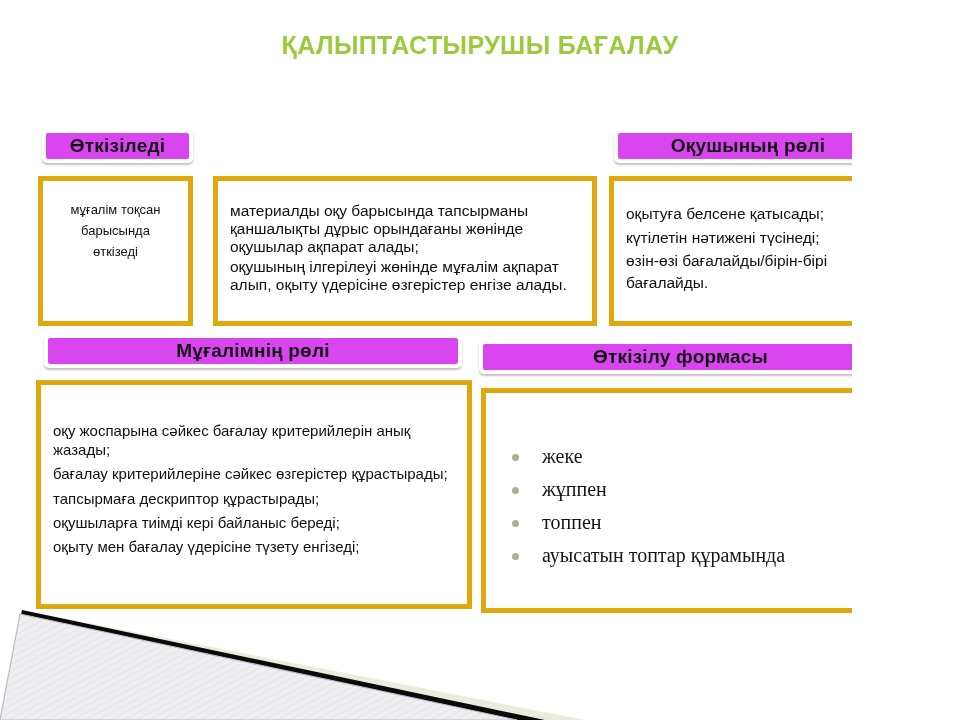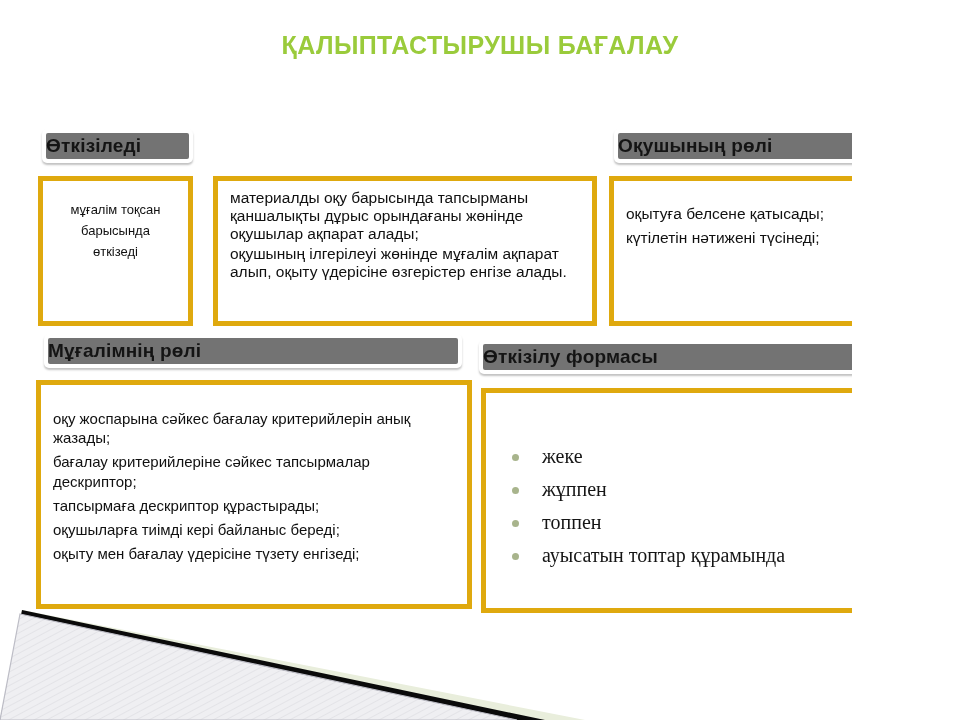--- a/index.html
+++ b/index.html
@@ -41,24 +41,25 @@
     position: absolute;
     background: #ffffff;
     border-radius: 5px;
     box-shadow: 0 2px 2px rgba(120,120,120,0.45);
     padding: 4px;
     box-sizing: border-box;
   }
   .hdr-bar {
     width: 100%;
     height: 100%;
-    background: #737373;
+    background: #d946ef;
     border-radius: 2px;
     display: flex;
     align-items: center;
+    justify-content: center;
     box-sizing: border-box;
   }
   .hdr-text {
     font-size: 19px;
     font-weight: bold;
     color: #141414;
     font-family: "Liberation Sans", sans-serif;
     letter-spacing: 0.2px;
     white-space: nowrap;
     text-align: center;
@@ -86,31 +87,31 @@
   #box1 .body-inner {
     text-align: center;
     padding-top: 20px;
     font-size: 13px;
     line-height: 1.45;
   }
 
   
   #hdr2 { left: 216px; top: 132px; width: 379px; height: 34px; }
   #box2 { left: 213px; top: 176px; width: 384px; height: 150px; }
-  #box2 .body-inner { padding-top: 8px; }
+  #box2 .body-inner { padding-top: 21px; }
 
   
   #hdr3 { left: 614px; top: 129px; width: 268px; height: 34px; }
   #box3 { left: 609px; top: 176px; width: 278px; height: 150px; }
   #box3 .body-inner { padding-top: 22px; line-height: 1.40; }
 
   
   #hdr4 { left: 44px;  top: 334px; width: 418px; height: 34px; }
   #box4 { left: 36px;  top: 380px; width: 436px; height: 229px; }
-  #box4 .body-inner { padding-top: 24px; line-height: 1.28; font-size: 15px; }
+  #box4 .body-inner { padding-top: 36px; line-height: 1.28; font-size: 15px; }
   #box4 .body-inner p { margin-bottom: 5px; }
 
   
   #hdr5 { left: 479px; top: 340px; width: 403px; height: 34px; }
   #box5 { left: 481px; top: 388px; width: 404px; height: 225px; }
   #box5 .bullets {
     list-style: none;
     margin: 0;
     padding: 53px 8px 0 22px;
     font-family: "Liberation Serif", serif;
@@ -166,32 +167,33 @@
 
   <div class="hdr-wrap" id="hdr3">
     <div class="hdr-bar">
       <span class="hdr-text">Оқушының рөлі</span>
     </div>
   </div>
   <div class="body-box" id="box3">
     <div class="body-inner">
       <p>оқытуға белсене қатысады;</p>
       <p>күтілетін нәтижені түсінеді;</p>
+      <p>өзін-өзі бағалайды/бірін-бірі бағалайды.</p>
     </div>
   </div>
 
   <div class="hdr-wrap" id="hdr4">
     <div class="hdr-bar">
       <span class="hdr-text">Мұғалімнің рөлі</span>
     </div>
   </div>
   <div class="body-box" id="box4">
     <div class="body-inner">
       <p>оқу жоспарына сәйкес бағалау критерийлерін анық жазады;</p>
-      <p>бағалау критерийлеріне  сәйкес тапсырмалар дескриптор;</p>
+      <p>бағалау критерийлеріне  сәйкес өзгерістер құрастырады;</p>
       <p>тапсырмаға дескриптор құрастырады;</p>
       <p>оқушыларға тиімді кері байланыс береді;</p>
       <p>оқыту мен бағалау үдерісіне түзету енгізеді;</p>
     </div>
   </div>
 
   <div class="hdr-wrap" id="hdr5">
     <div class="hdr-bar">
       <span class="hdr-text">Өткізілу формасы</span>
     </div>

